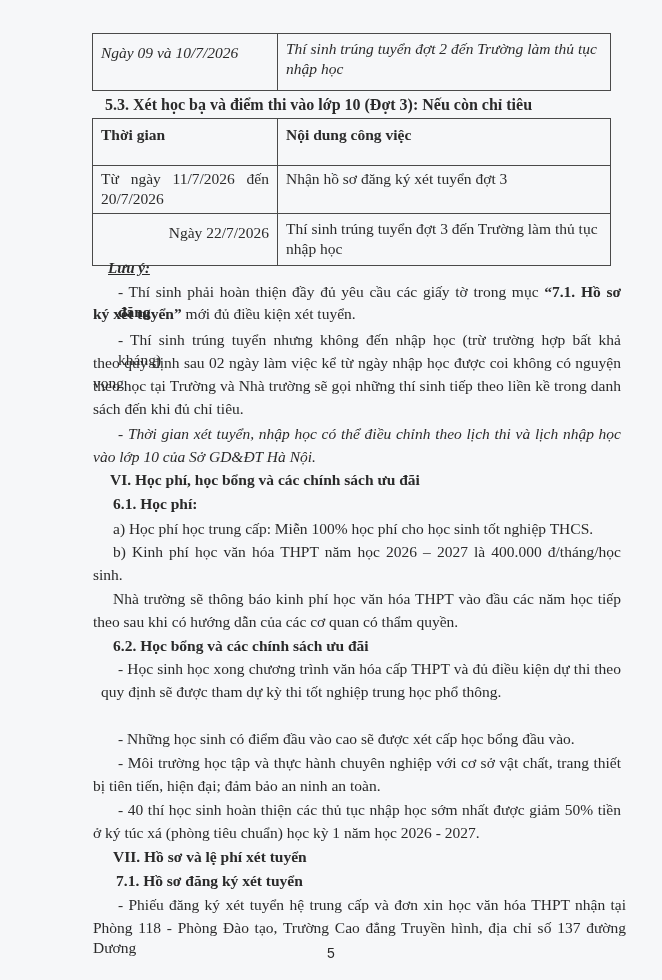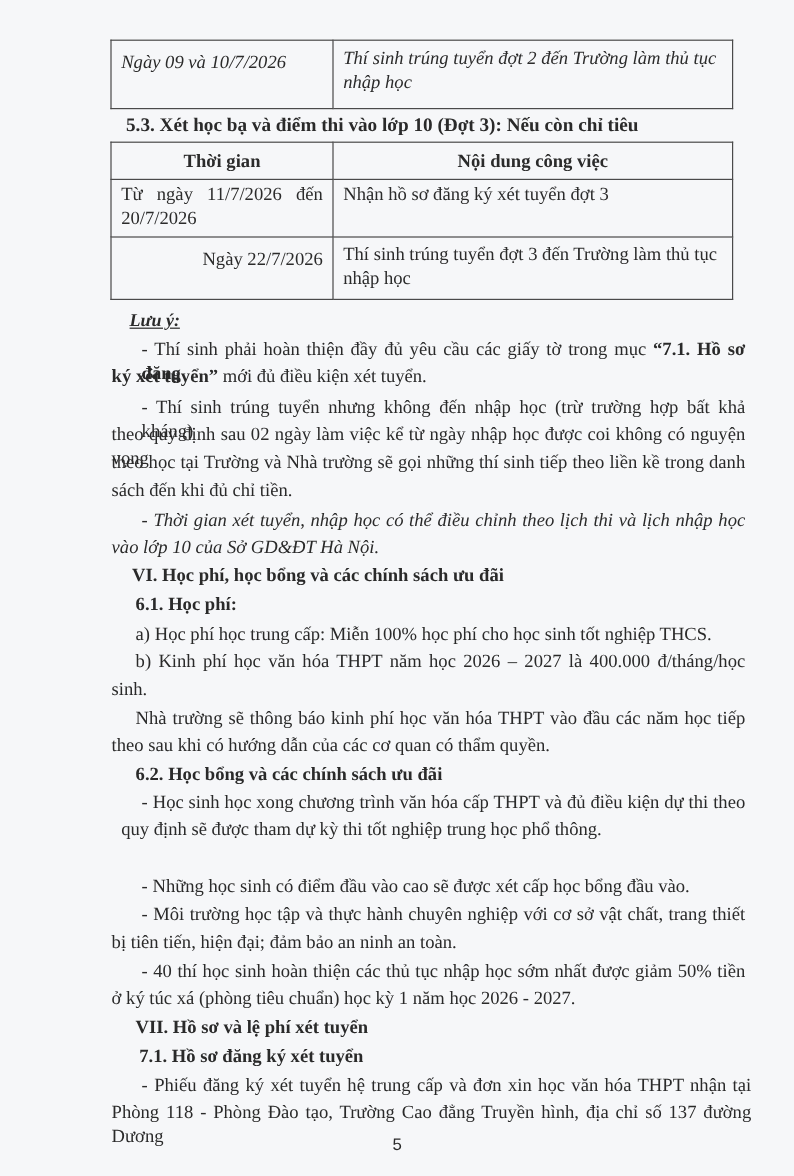--- a/index.html
+++ b/index.html
@@ -30,22 +30,22 @@
       color: #2b2b2b;
     }
     table.sched td, table.sched th {
       border: 1px solid #4a4a4a;
       padding: 3px 8px 2px 8px;
       vertical-align: top;
       text-align: left;
     }
     table.sched th {
       font-weight: bold;
-      text-align: center;
-      padding: 6px 8px 4px 8px;
+      text-align: left;
+      padding: 6px 8px 20px 8px;
     }
     .col1 { width: 168px; }
     .col2 { width: 316px; }
     .line {
       position: absolute;
       font-size: 15.5px;
       line-height: 20px;
       white-space: nowrap;
     }
     .heading { font-weight: bold; }
@@ -132,21 +132,21 @@
   <div class="line" style="left:118px; top:330px; width:503px;">
     <span class="stretch">- Thí sinh trúng tuyển nhưng không đến nhập học (trừ trường hợp bất khả kháng)</span>
   </div>
   <div class="line" style="left:93px; top:353px; width:528px;">
     <span class="stretch">theo quy định sau 02 ngày làm việc kể từ ngày nhập học được coi không có nguyện vọng</span>
   </div>
   <div class="line" style="left:93px; top:376px; width:528px;">
     <span class="stretch">theo học tại Trường và Nhà trường sẽ gọi những thí sinh tiếp theo liền kề trong danh</span>
   </div>
   <div class="line" style="left:93px; top:399px;">
-    <span>sách đến khi đủ chỉ tiền.</span>
+    <span>sách đến khi đủ chỉ tiêu.</span>
   </div>
 
   <div class="line italic" style="left:118px; top:424px; width:503px;">
     <span class="stretch">- Thời gian xét tuyển, nhập học có thể điều chỉnh theo lịch thi và lịch nhập học</span>
   </div>
   <div class="line italic" style="left:93px; top:447px;">
     <span>vào lớp 10 của Sở GD&amp;ĐT Hà Nội.</span>
   </div>
 
   <div class="line heading" style="left:110px; top:470px;">VI. Học phí, học bổng và các chính sách ưu đãi</div>

